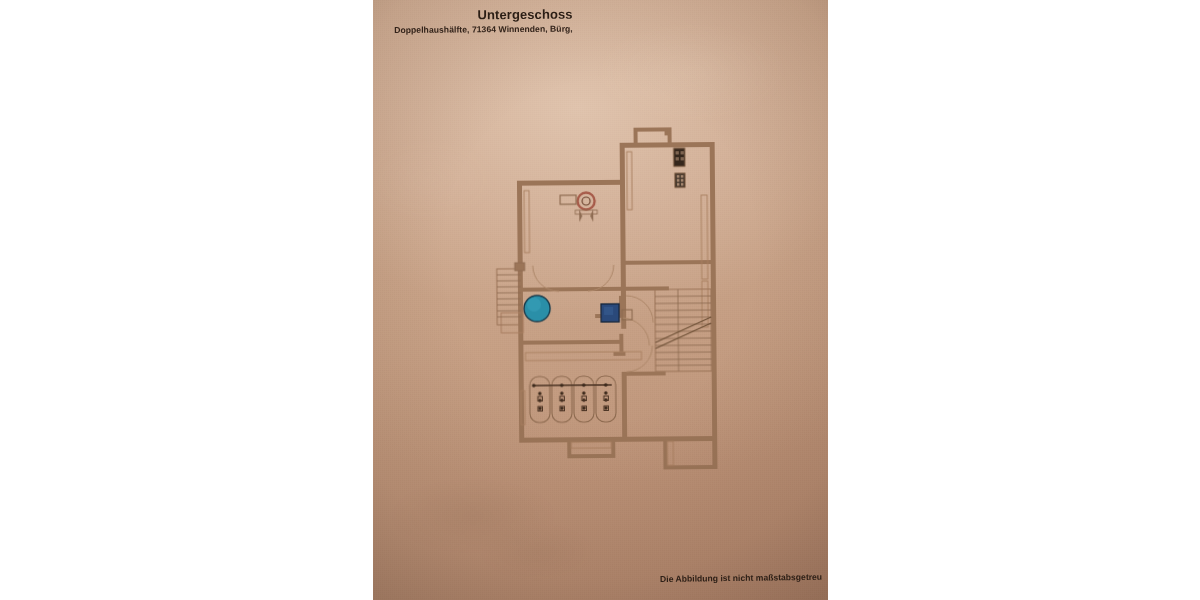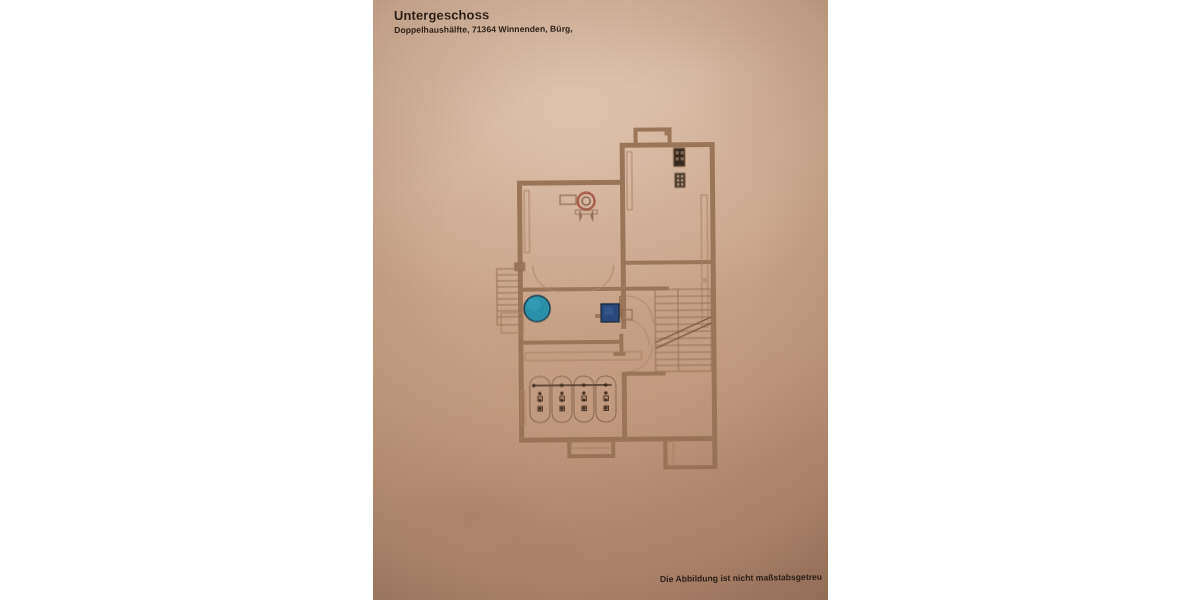--- a/index.html
+++ b/index.html
@@ -11,20 +11,21 @@
     overflow: hidden;
   }
   body {
     font-family: "Liberation Sans", sans-serif;
   }
   #stage {
     position: relative;
     width: 1200px;
     height: 444px;
     background: #ffffff;
+    text-align: right;
   }
   
   #photo {
     position: absolute;
     left: 373px;
     top: 0px;
     width: 455px;
     height: 600px;
     overflow: hidden;
     background: #c49d81;

